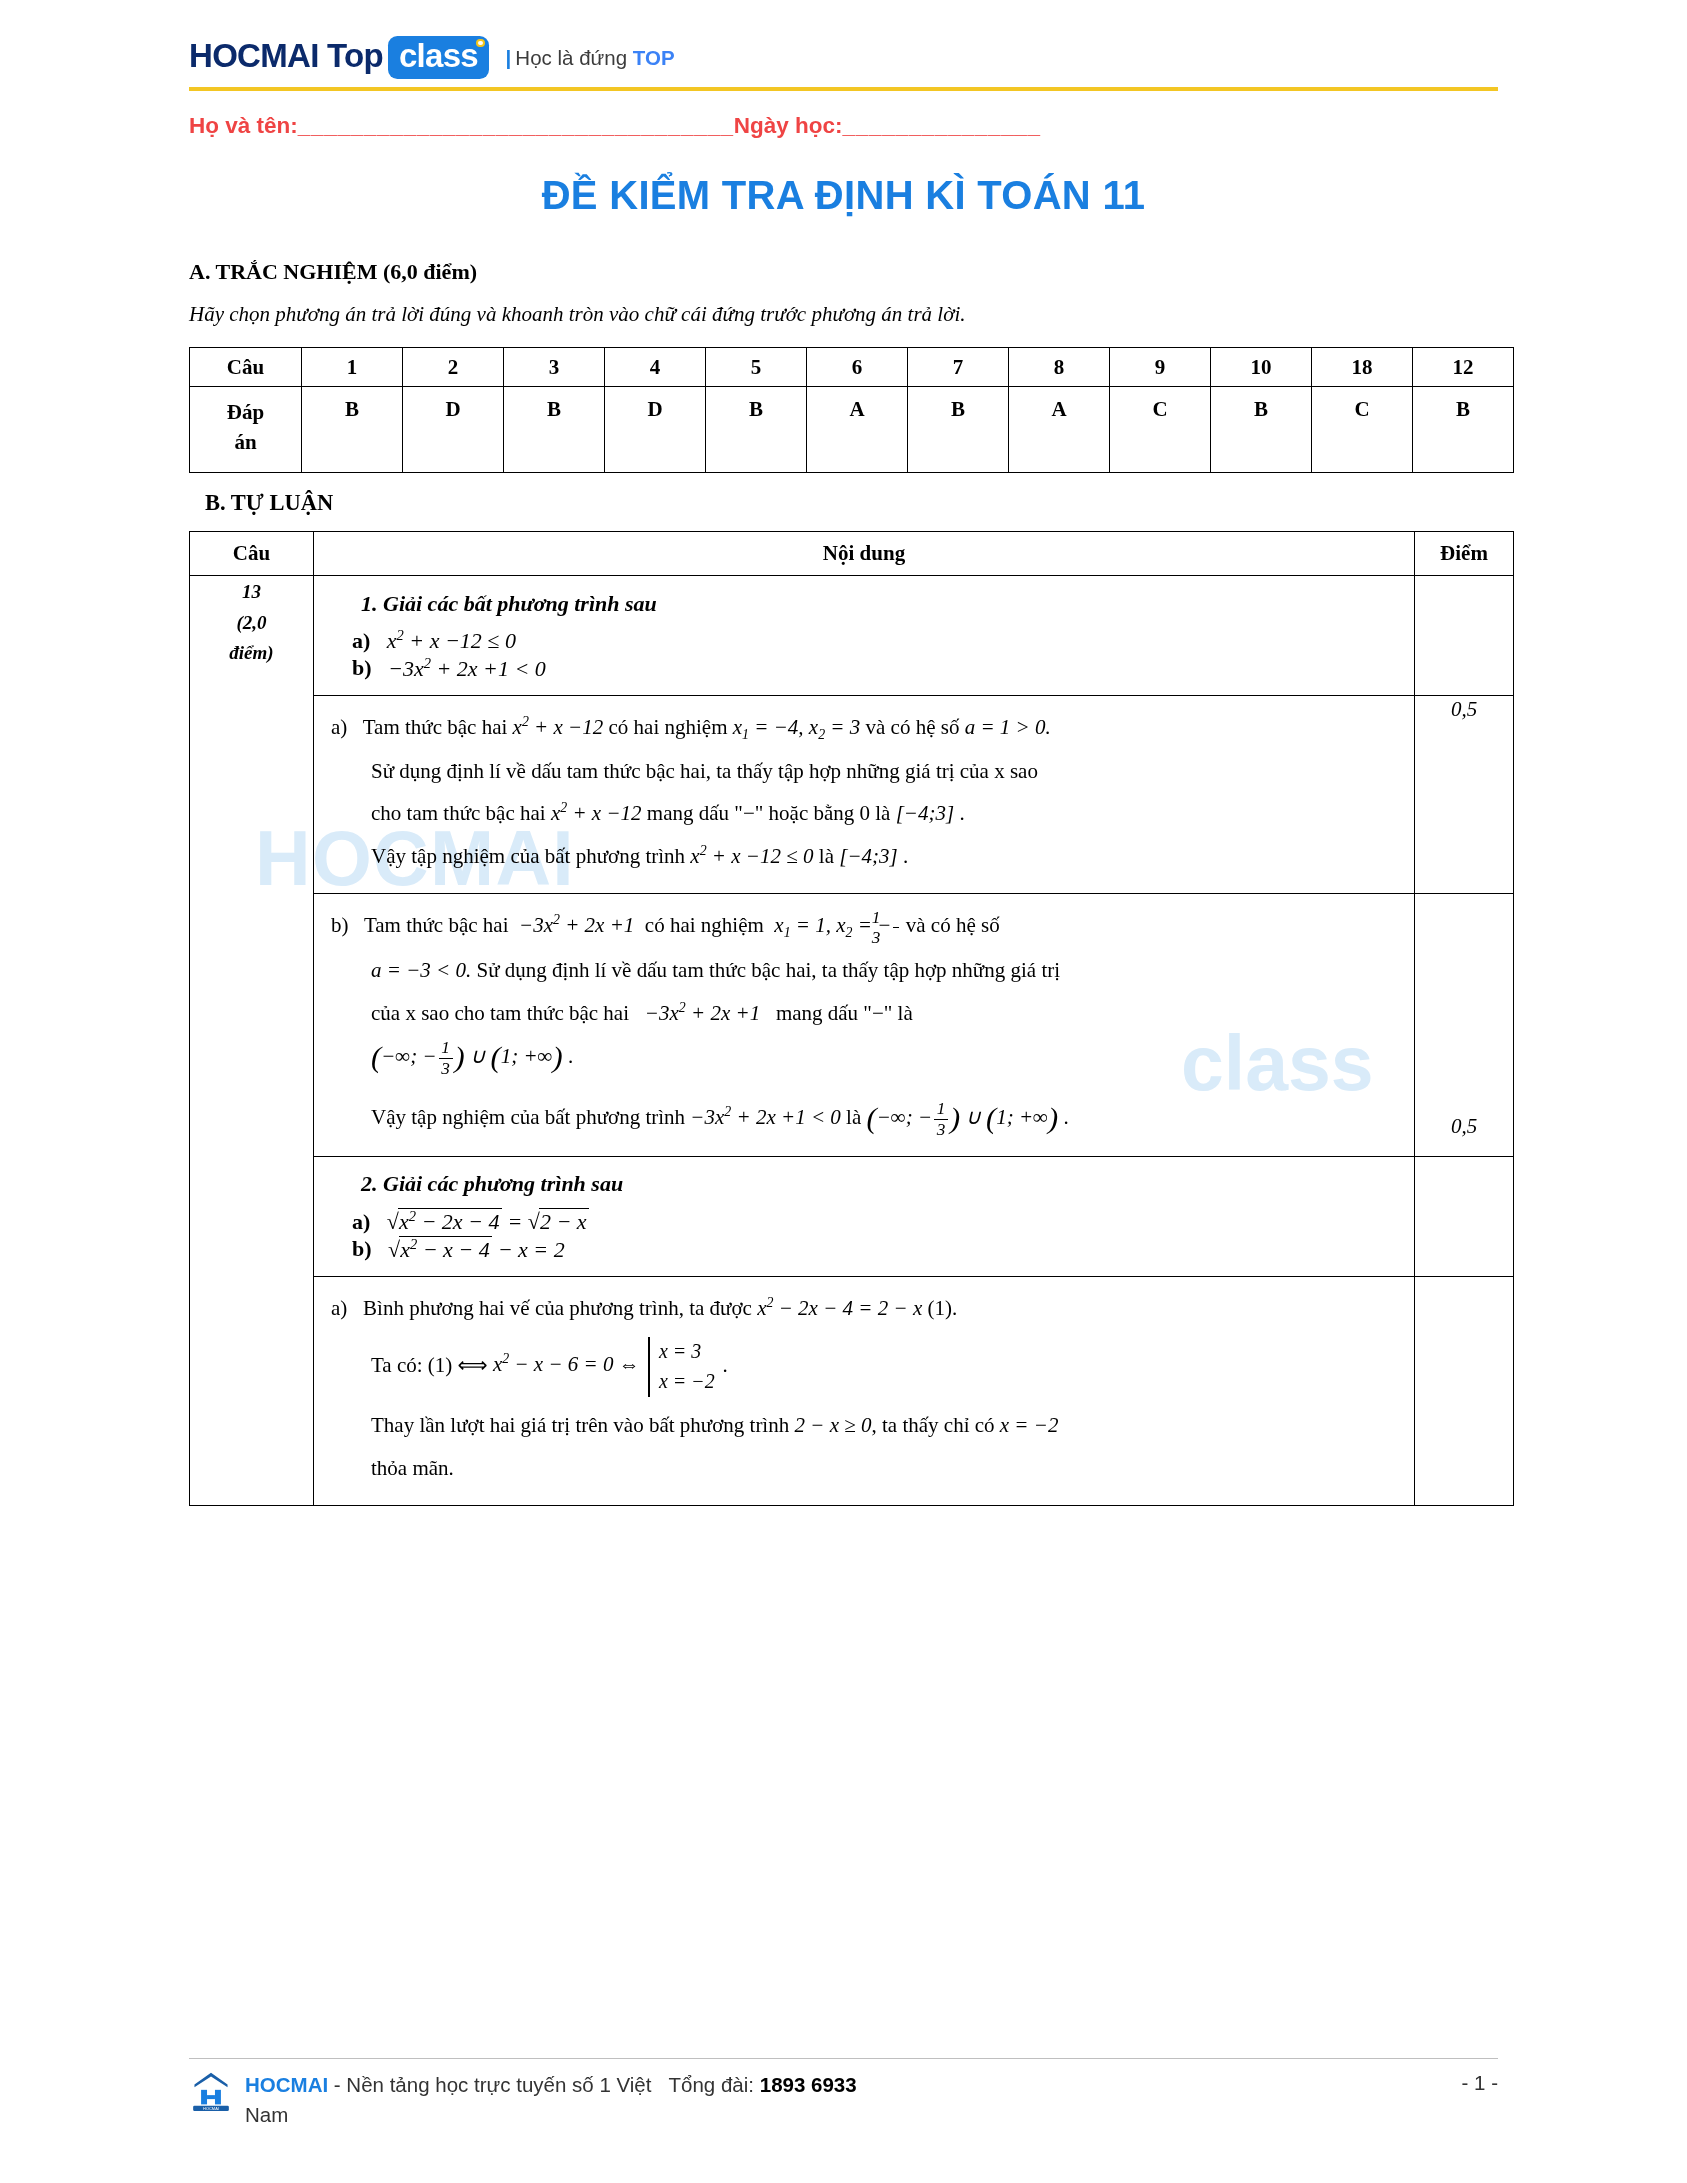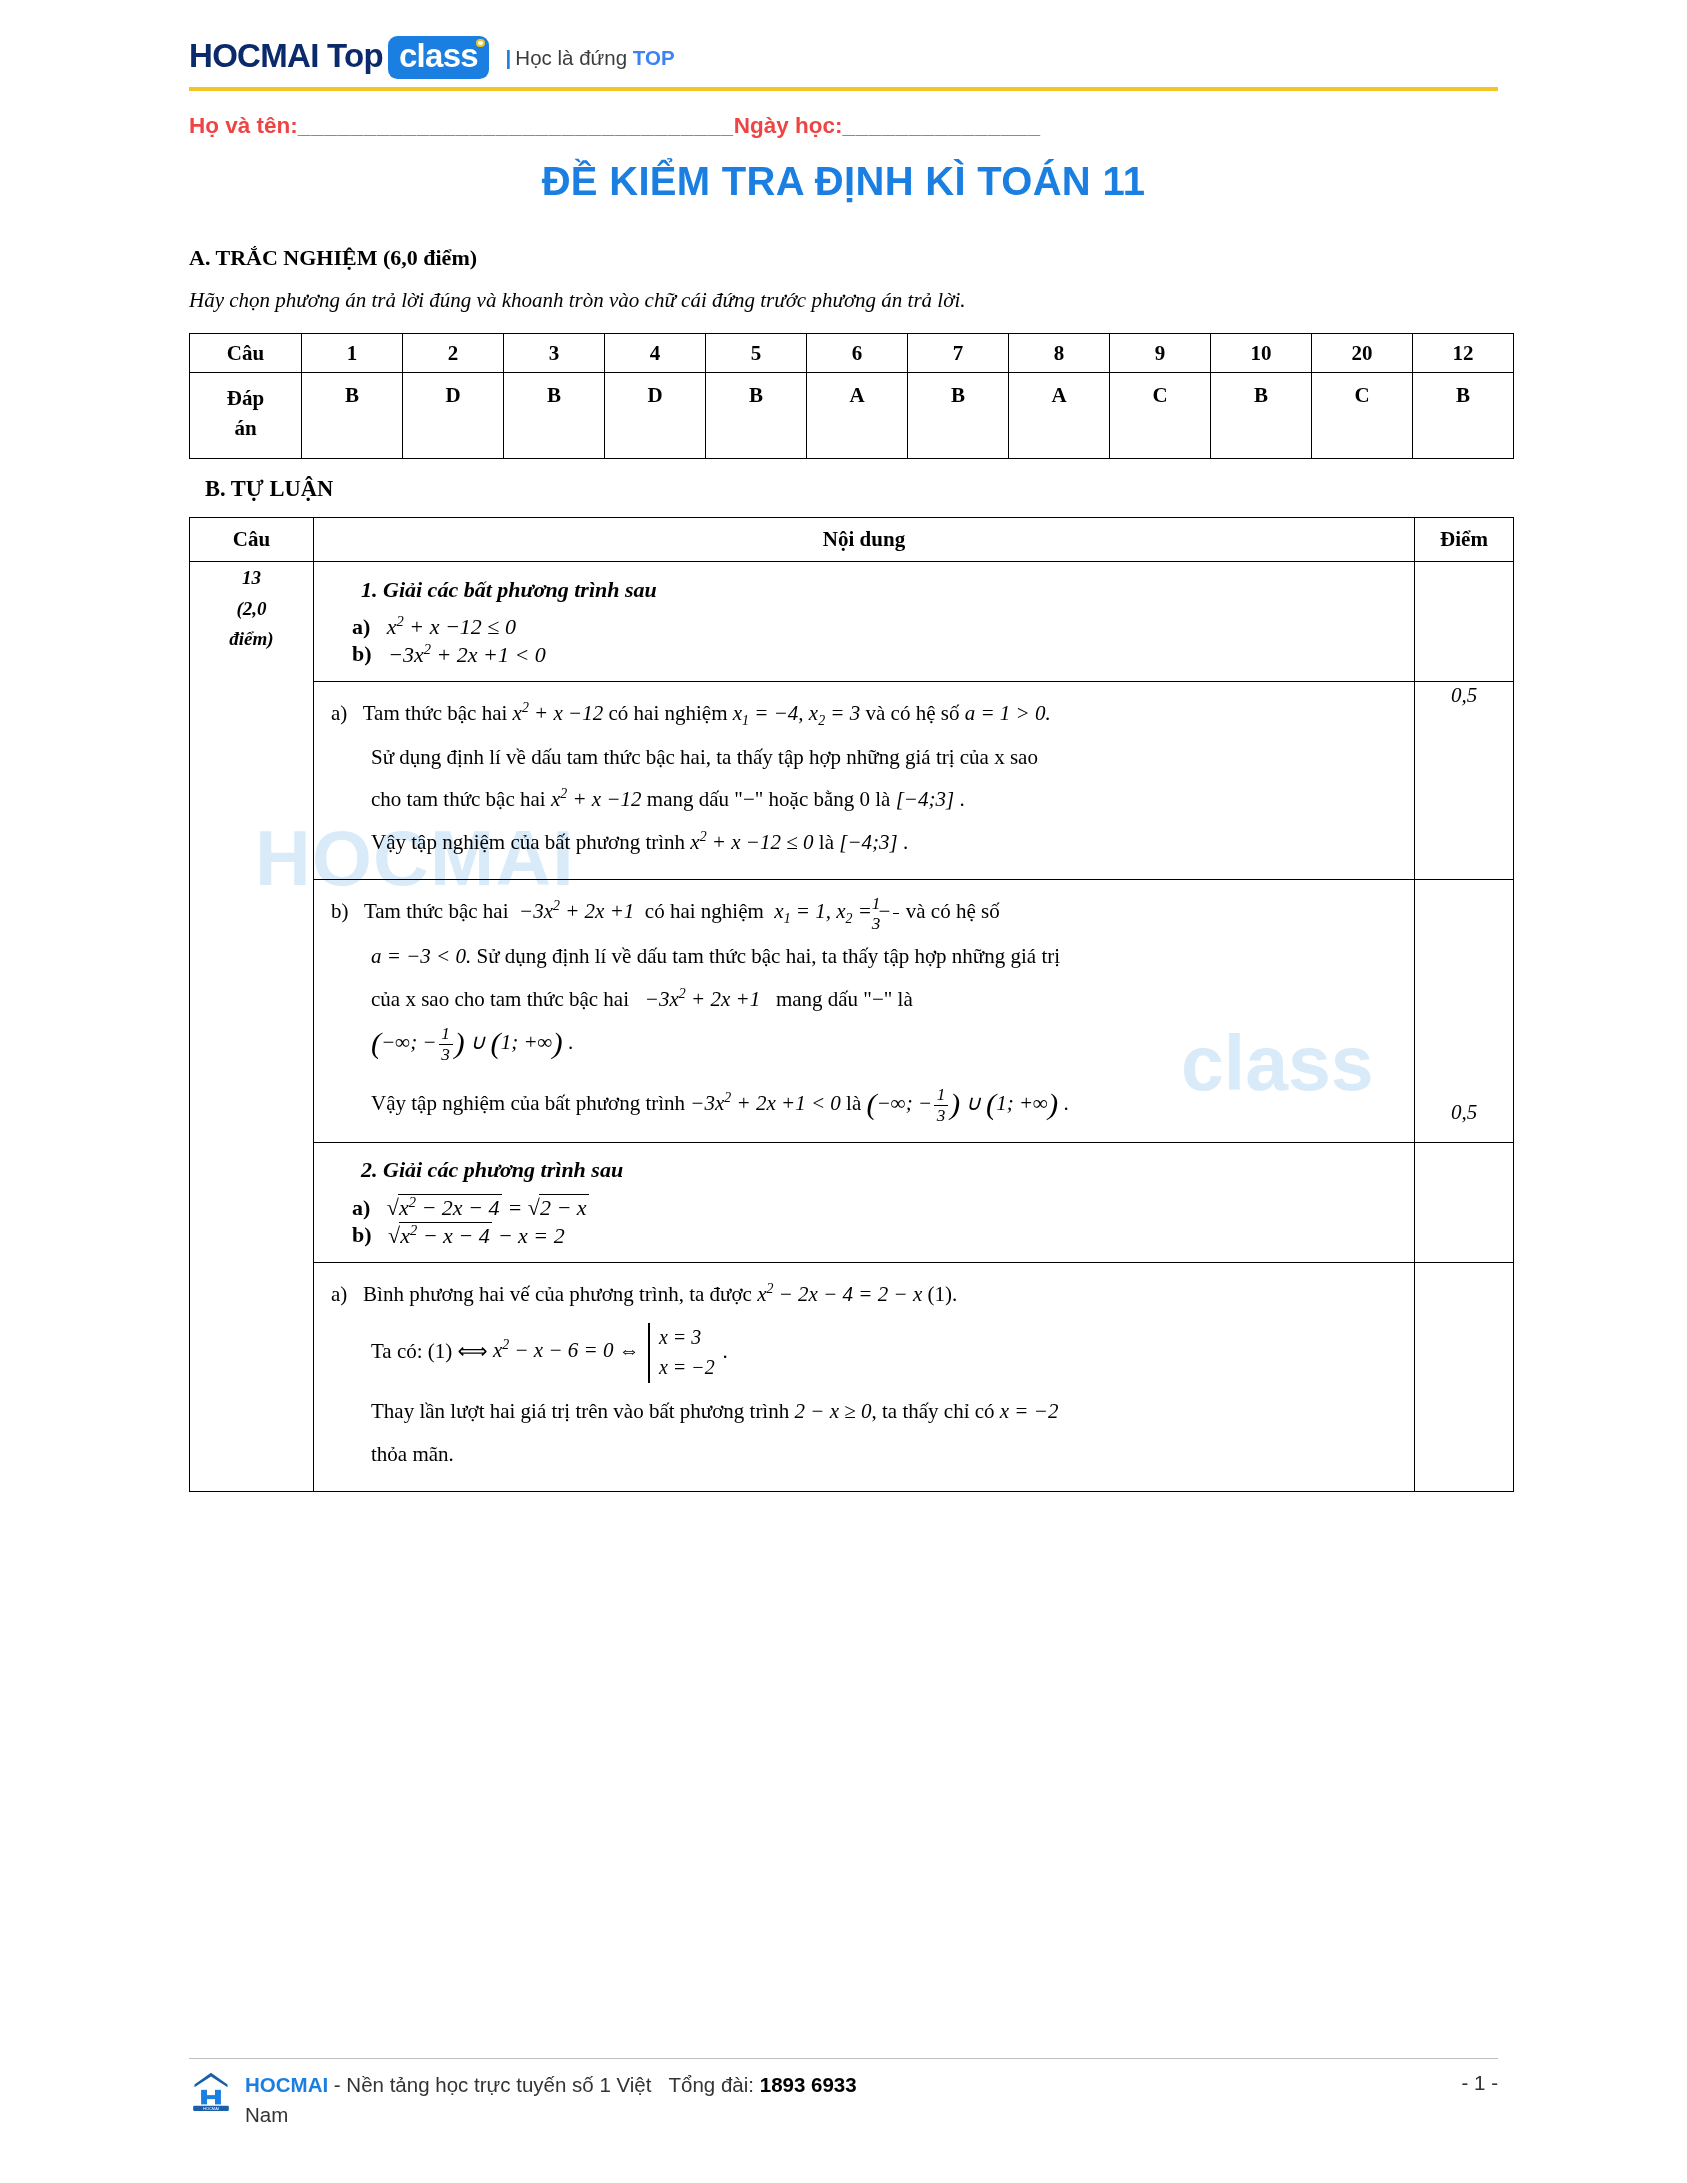--- a/index.html
+++ b/index.html
@@ -88,21 +88,21 @@
     white-space: nowrap;
   }
   .namerow .dots { letter-spacing: 0.7px; }
 
   .doc-title {
     text-align: center;
     font-family: "Liberation Sans", sans-serif;
     font-weight: bold;
     font-size: 40px;
     color: #1a7fe0;
-    margin: 20px 0 0 0;
+    margin: 34px 0 0 0;
     letter-spacing: 0.3px;
   }
 
   
   .sec-head {
     font-weight: bold;
     font-size: 22px;
     margin: 41px 0 0 40px;
   }
   .italic-line {
@@ -318,21 +318,21 @@
           <td>1</td>
           <td>2</td>
           <td>3</td>
           <td>4</td>
           <td>5</td>
           <td>6</td>
           <td>7</td>
           <td>8</td>
           <td>9</td>
           <td>10</td>
-          <td>20</td>
+          <td>18</td>
           <td>12</td>
         </tr>
         <tr class="row2">
           <td class="lbl">
             <div class="lbl2"><span>Đáp</span><br><span>án</span></div>
           </td>
           <td>B</td>
           <td>D</td>
           <td>B</td>
           <td>D</td>

